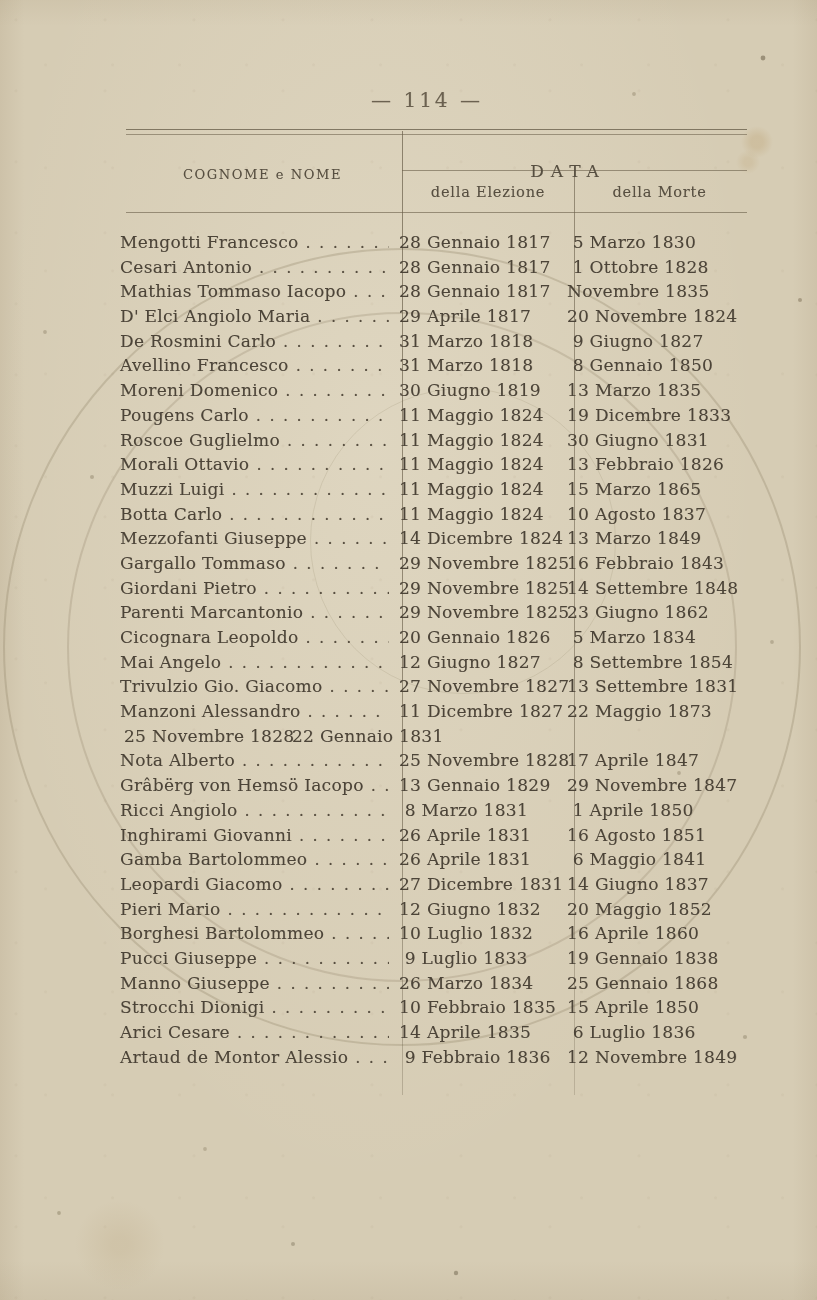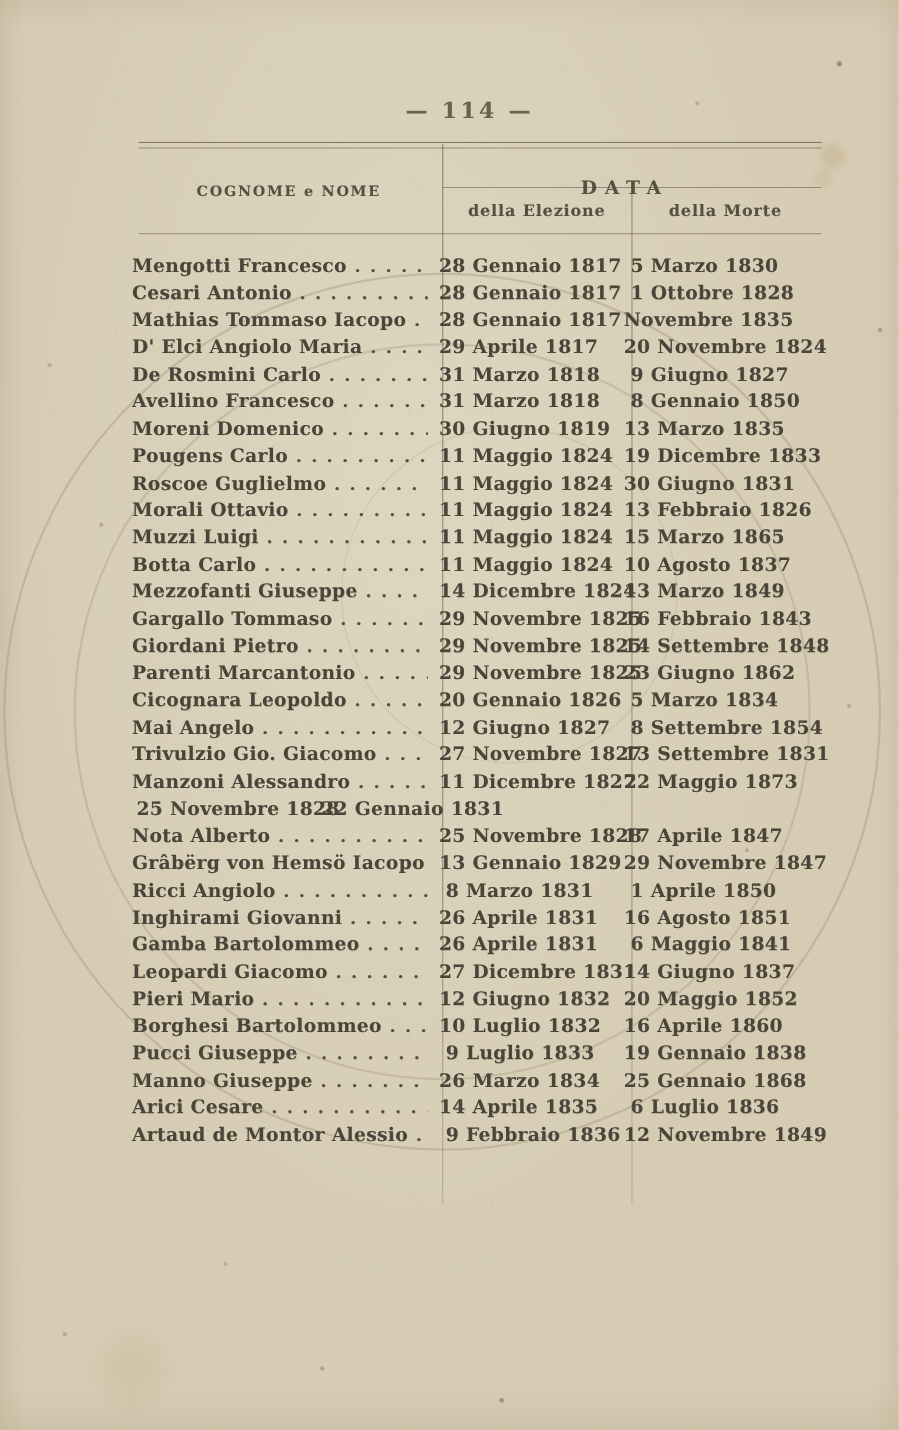--- a/index.html
+++ b/index.html
@@ -19,21 +19,20 @@
       radial-gradient(ellipse at 46% 34%, rgba(252,248,234,0.22) 0%, rgba(252,248,234,0) 62%),
       linear-gradient(to right, rgba(150,130,98,0.14) 0%, rgba(150,130,98,0) 3%),
       linear-gradient(to left, rgba(150,130,98,0.12) 0%, rgba(150,130,98,0) 3%),
       linear-gradient(to bottom, rgba(150,130,98,0.10) 0%, rgba(150,130,98,0) 2%),
       linear-gradient(to top, rgba(150,130,98,0.12) 0%, rgba(150,130,98,0) 3%);
     background-size:
       auto, auto, auto,
       89px 71px, 67px 103px,
       auto, auto, auto, auto, auto;
     color:#4c4438;
-    font-weight:bold;
   }
   
   .ring { position:absolute; border-radius:50%; pointer-events:none; z-index:1; }
   .ring-outer { left:3px; top:248px; width:794px; height:794px; border:2px solid rgba(146,133,107,0.32); }
   .ring-inner { left:67px; top:312px; width:666px; height:666px; border:2px solid rgba(146,133,107,0.28); }
   .ring-small { left:310px; top:388px; width:304px; height:304px; border:1.5px solid rgba(146,133,107,0.20); }
   
   .specks {
     position:absolute; left:0; top:0; width:2px; height:2px; border-radius:50%; z-index:1;
     background:transparent; pointer-events:none;
@@ -389,20 +388,28 @@
 
   <div class="trow">
     <div class="cell-name">
       <span class="nm">Manno Giuseppe</span>
       <span class="leader"></span>
     </div>
     <div class="cell-elez">26 Marzo 1834</div>
     <div class="cell-morte">25 Gennaio 1868</div>
   </div>
 
+  <div class="trow">
+    <div class="cell-name">
+      <span class="nm">Strocchi Dionigi</span>
+      <span class="leader"></span>
+    </div>
+    <div class="cell-elez">10 Febbraio 1835</div>
+    <div class="cell-morte">15 Aprile 1850</div>
+  </div>
 
   <div class="trow">
     <div class="cell-name">
       <span class="nm">Arici Cesare</span>
       <span class="leader"></span>
     </div>
     <div class="cell-elez">14 Aprile 1835</div>
     <div class="cell-morte"> 6 Luglio 1836</div>
   </div>
 

